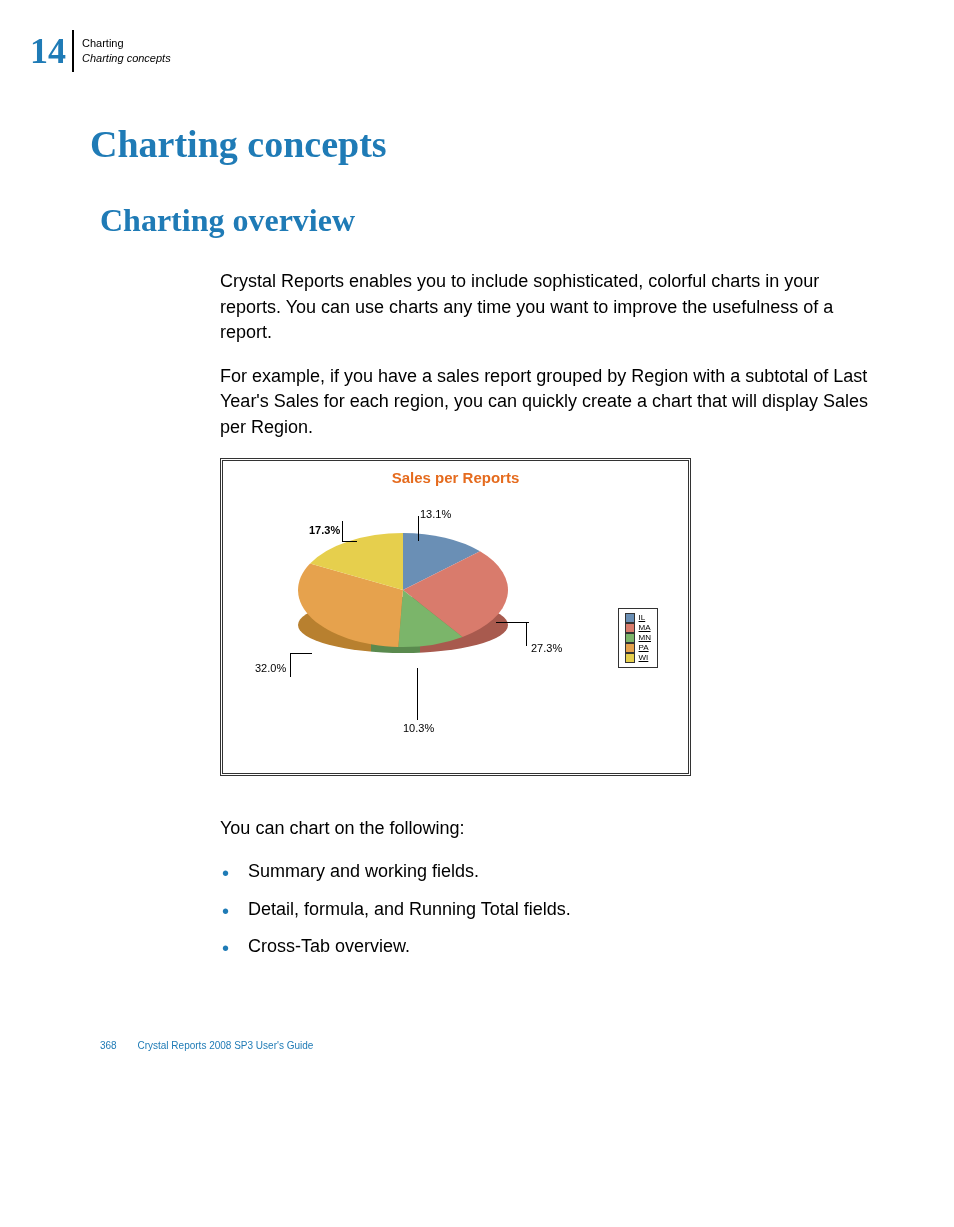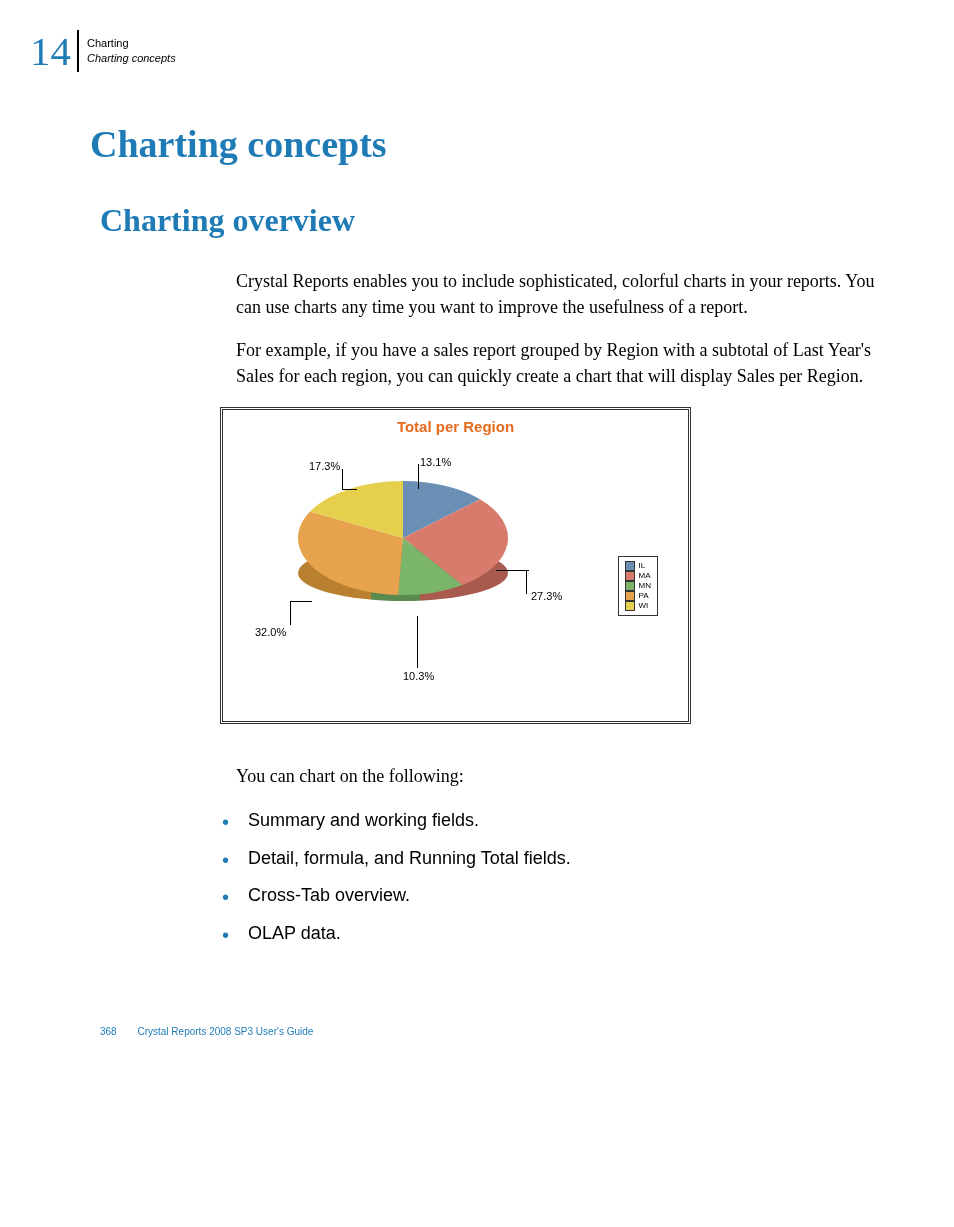--- a/index.html
+++ b/index.html
@@ -13,23 +13,23 @@
   .page {
     padding: 30px 70px 40px 30px;
   }
   .header-row {
     display: flex;
     align-items: center;
     margin-bottom: 50px;
   }
   .chapter-number {
     font-family: Georgia, 'Times New Roman', serif;
-    font-size: 41px;
-    color: #1f7bb6;
-    font-weight: normal;
+    font-size: 36px;
+    color: #1f7bb6;
+    font-weight: bold;
     line-height: 1;
     margin-right: 6px;
   }
   .header-divider {
     width: 2px;
     height: 42px;
     background: #000;
     margin-right: 8px;
   }
   .header-text {
@@ -50,21 +50,21 @@
     font-size: 32px;
     color: #1f7bb6;
     font-weight: bold;
     margin: 0 0 30px 70px;
   }
   .body {
     margin-left: 190px;
     font-size: 18px;
     line-height: 1.42;
   }
-  .body p { margin: 0 0 18px 16px; font-family: Liberation Serif, serif; }
+  .body p { margin: 0 0 18px 0; }
   ul.bullets {
     list-style: none;
     padding: 0;
     margin: 0 0 22px 0;
   }
   ul.bullets li {
     position: relative;
     padding-left: 28px;
     margin-bottom: 12px;
   }
@@ -118,21 +118,21 @@
   }
   .legend-box {
     position: absolute;
     right: 30px;
     top: 115px;
     border: 1px solid #333;
     padding: 4px 6px;
     font-size: 8px;
     line-height: 1.25;
   }
-  .legend-item { display: flex; align-items: center; }
+  .legend-item { display: flex; align-items: center; text-decoration: underline; }
   .legend-swatch {
     width: 8px; height: 8px; margin-right: 4px; border: 0.5px solid #333;
   }
   .footer {
     margin-top: 80px;
     margin-left: 70px;
     font-size: 10px;
     color: #1f7bb6;
   }
   .footer .pnum { margin-right: 18px; }
@@ -152,21 +152,21 @@
   </div>
 
   <h1 class="title">Charting concepts</h1>
   <h2 class="subtitle">Charting overview</h2>
 
   <div class="body">
     <p>Crystal Reports enables you to include sophisticated, colorful charts in your reports. You can use charts any time you want to improve the usefulness of a report.</p>
     <p>For example, if you have a sales report grouped by Region with a subtotal of Last Year's Sales for each region, you can quickly create a chart that will display Sales per Region.</p>
 
     <div class="chart-box">
-      <div class="chart-title">Total per Region</div>
+      <div class="chart-title">Sales per Reports</div>
       <div class="chart-area">
 
         <div class="pie-wrap">
 
           <div class="pie-side" style="background: linear-gradient(90deg,#b8802f 0%,#b8802f 35%,#5a8a4e 35%,#5a8a4e 58%,#a85a4e 58%,#a85a4e 100%);"></div>
 
           <svg width="210" height="130" viewBox="0 0 210 130" style="position:absolute;top:0;">
             <g transform="translate(105,65)">
 
               <path d="M 0 0 L 0 -57 A 105 57 0 0 1 77.03 -38.72 Z" fill="#6a8fb5"></path>
@@ -185,25 +185,25 @@
         <div class="callout" style="left:197px; top:14px;">13.1%</div>
         <div class="callout-line" style="left:195px; top:23px; width:1px; height:25px;"></div>
 
         <div class="callout" style="left:308px; top:148px;">27.3%</div>
         <div class="callout-line" style="left:273px; top:129px; width:33px; height:1px;"></div>
         <div class="callout-line" style="left:303px; top:129px; width:1px; height:24px;"></div>
 
         <div class="callout" style="left:180px; top:228px;text-align:center;">10.3%</div>
         <div class="callout-line" style="left:194px; top:175px; width:1px; height:52px;"></div>
 
-        <div class="callout" style="left:32px; top:184px;">32.0%</div>
+        <div class="callout" style="left:32px; top:168px;">32.0%</div>
         <div class="callout-line" style="left:67px; top:160px; width:22px; height:1px;"></div>
         <div class="callout-line" style="left:67px; top:160px; width:1px; height:24px;"></div>
 
-        <div class="callout" style="left:86px; top:18px;">17.3%</div>
+        <div class="callout" style="left:86px; top:30px;font-weight:bold;">17.3%</div>
         <div class="callout-line" style="left:119px; top:28px; width:1px; height:20px;"></div>
         <div class="callout-line" style="left:119px; top:48px; width:15px; height:1px;"></div>
 
         <div class="legend-box">
           <div class="legend-item">
             <span class="legend-swatch" style="background:#6a8fb5"></span>
             <span>IL</span>
           </div>
           <div class="legend-item">
             <span class="legend-swatch" style="background:#d97b6c"></span>
@@ -225,21 +225,20 @@
 
       </div>
     </div>
 
     <p>You can chart on the following:</p>
 
     <ul class="bullets">
       <li>Summary and working fields.</li>
       <li>Detail, formula, and Running Total fields.</li>
       <li>Cross-Tab overview.</li>
-      <li>OLAP data.</li>
     </ul>
 
   </div>
 
   <div class="footer">
     <span class="pnum">368</span>
     <span>Crystal Reports 2008 SP3 User's Guide</span>
   </div>
 
 </div>

